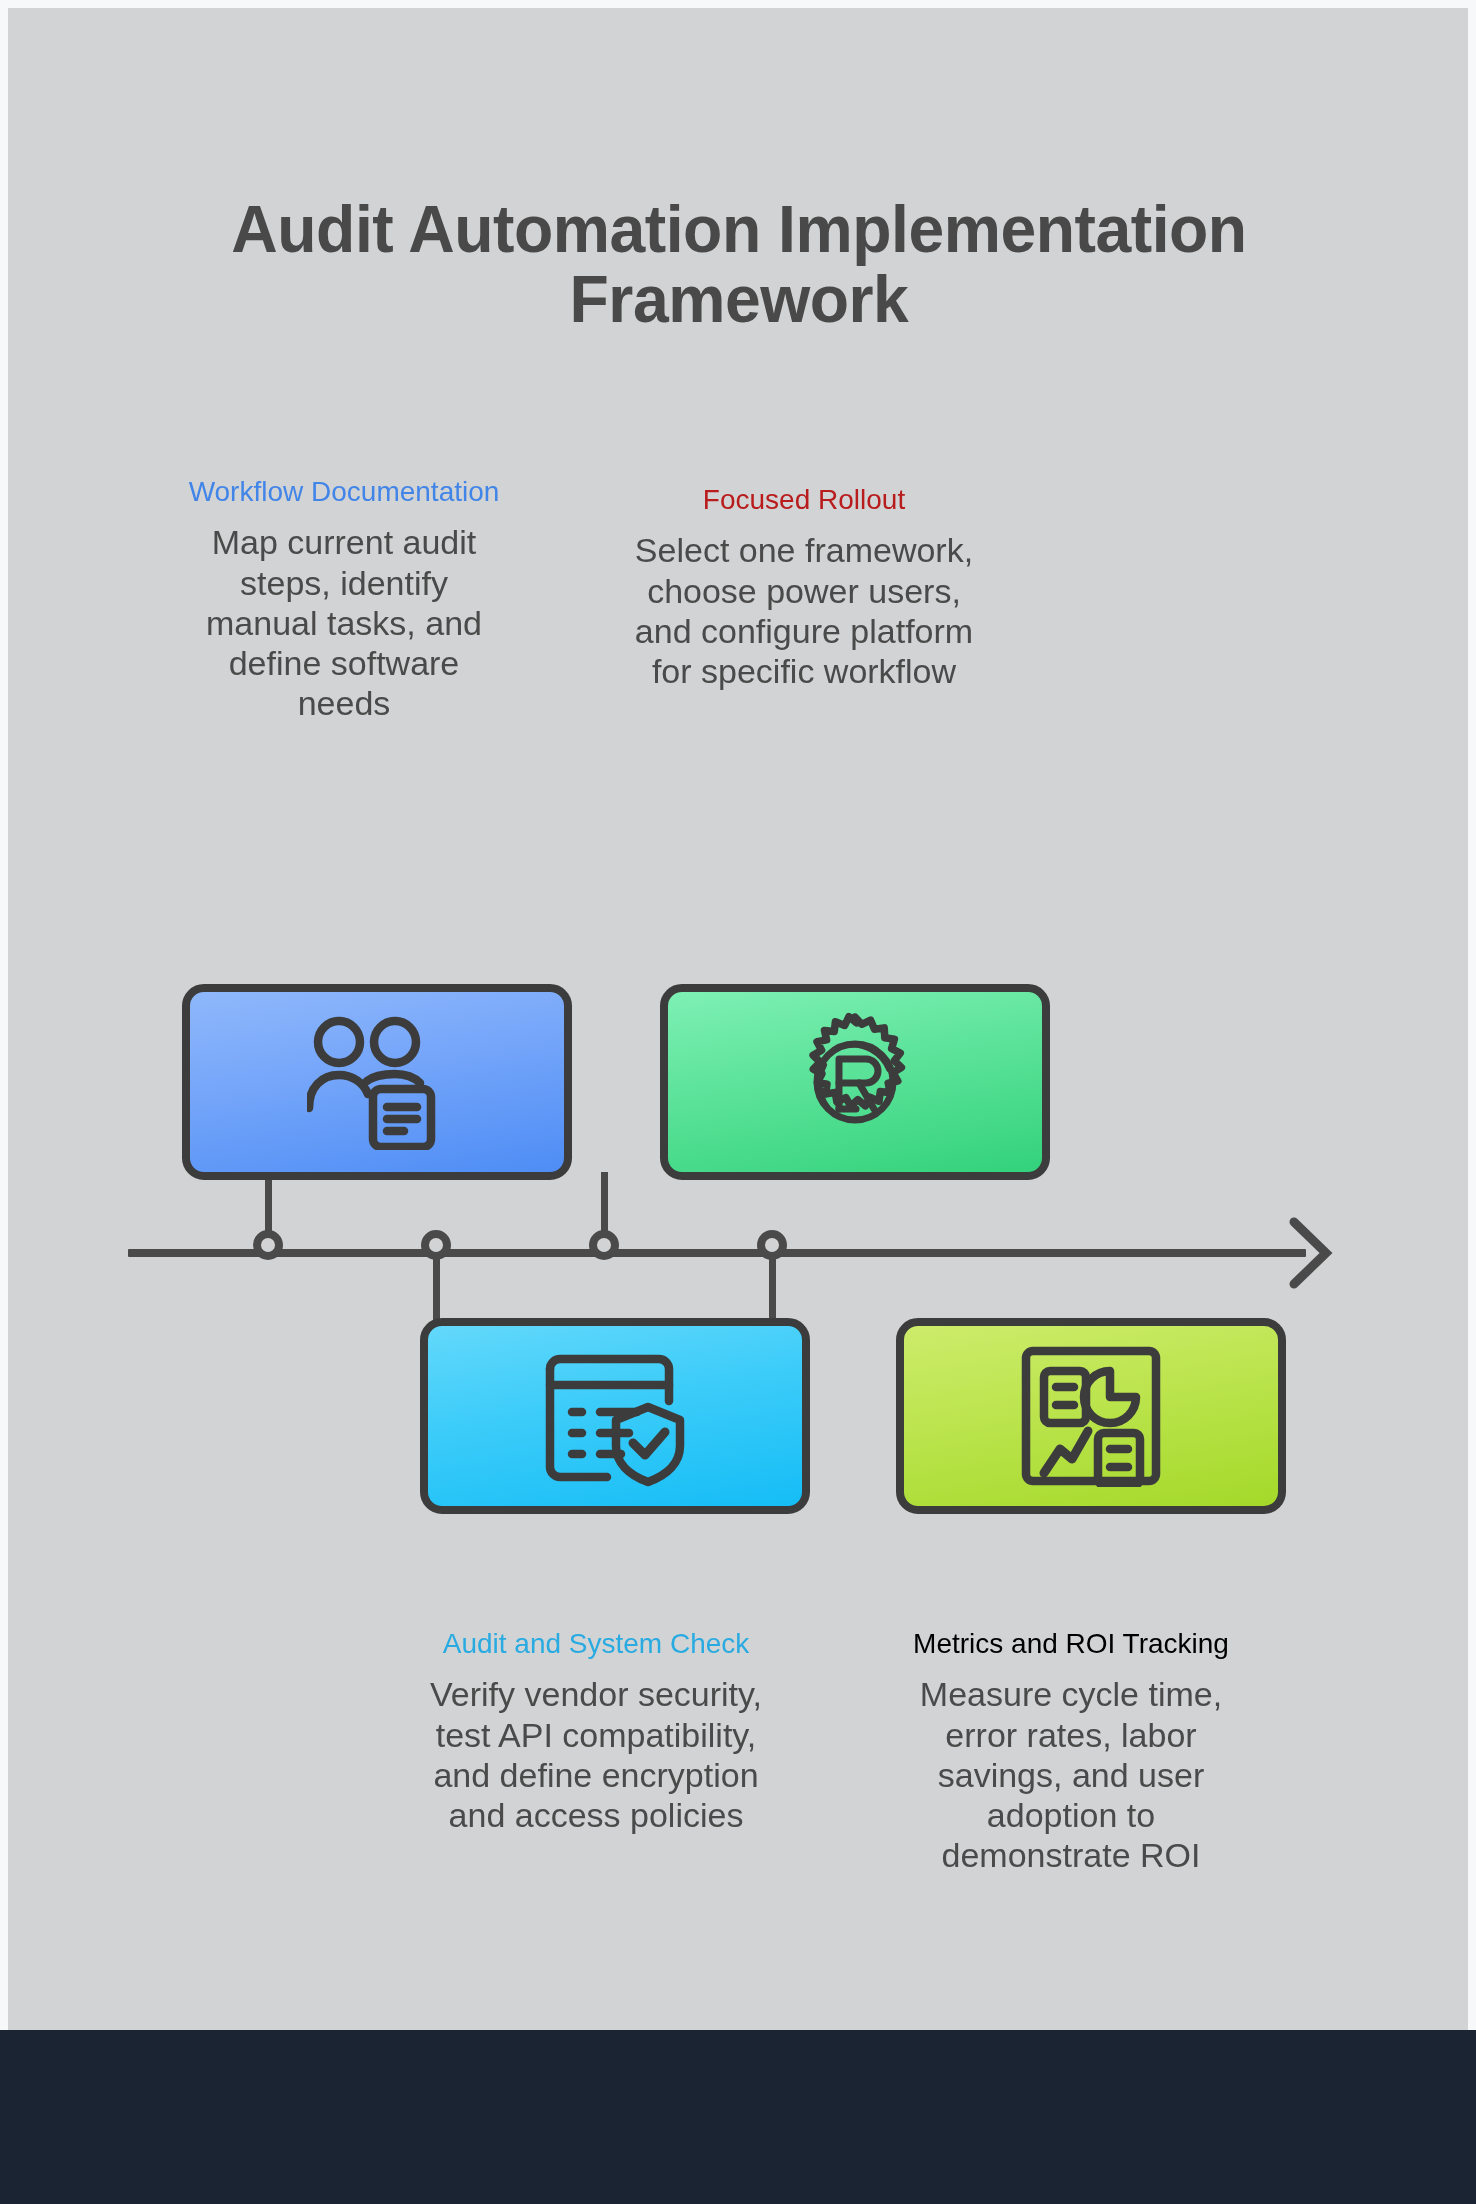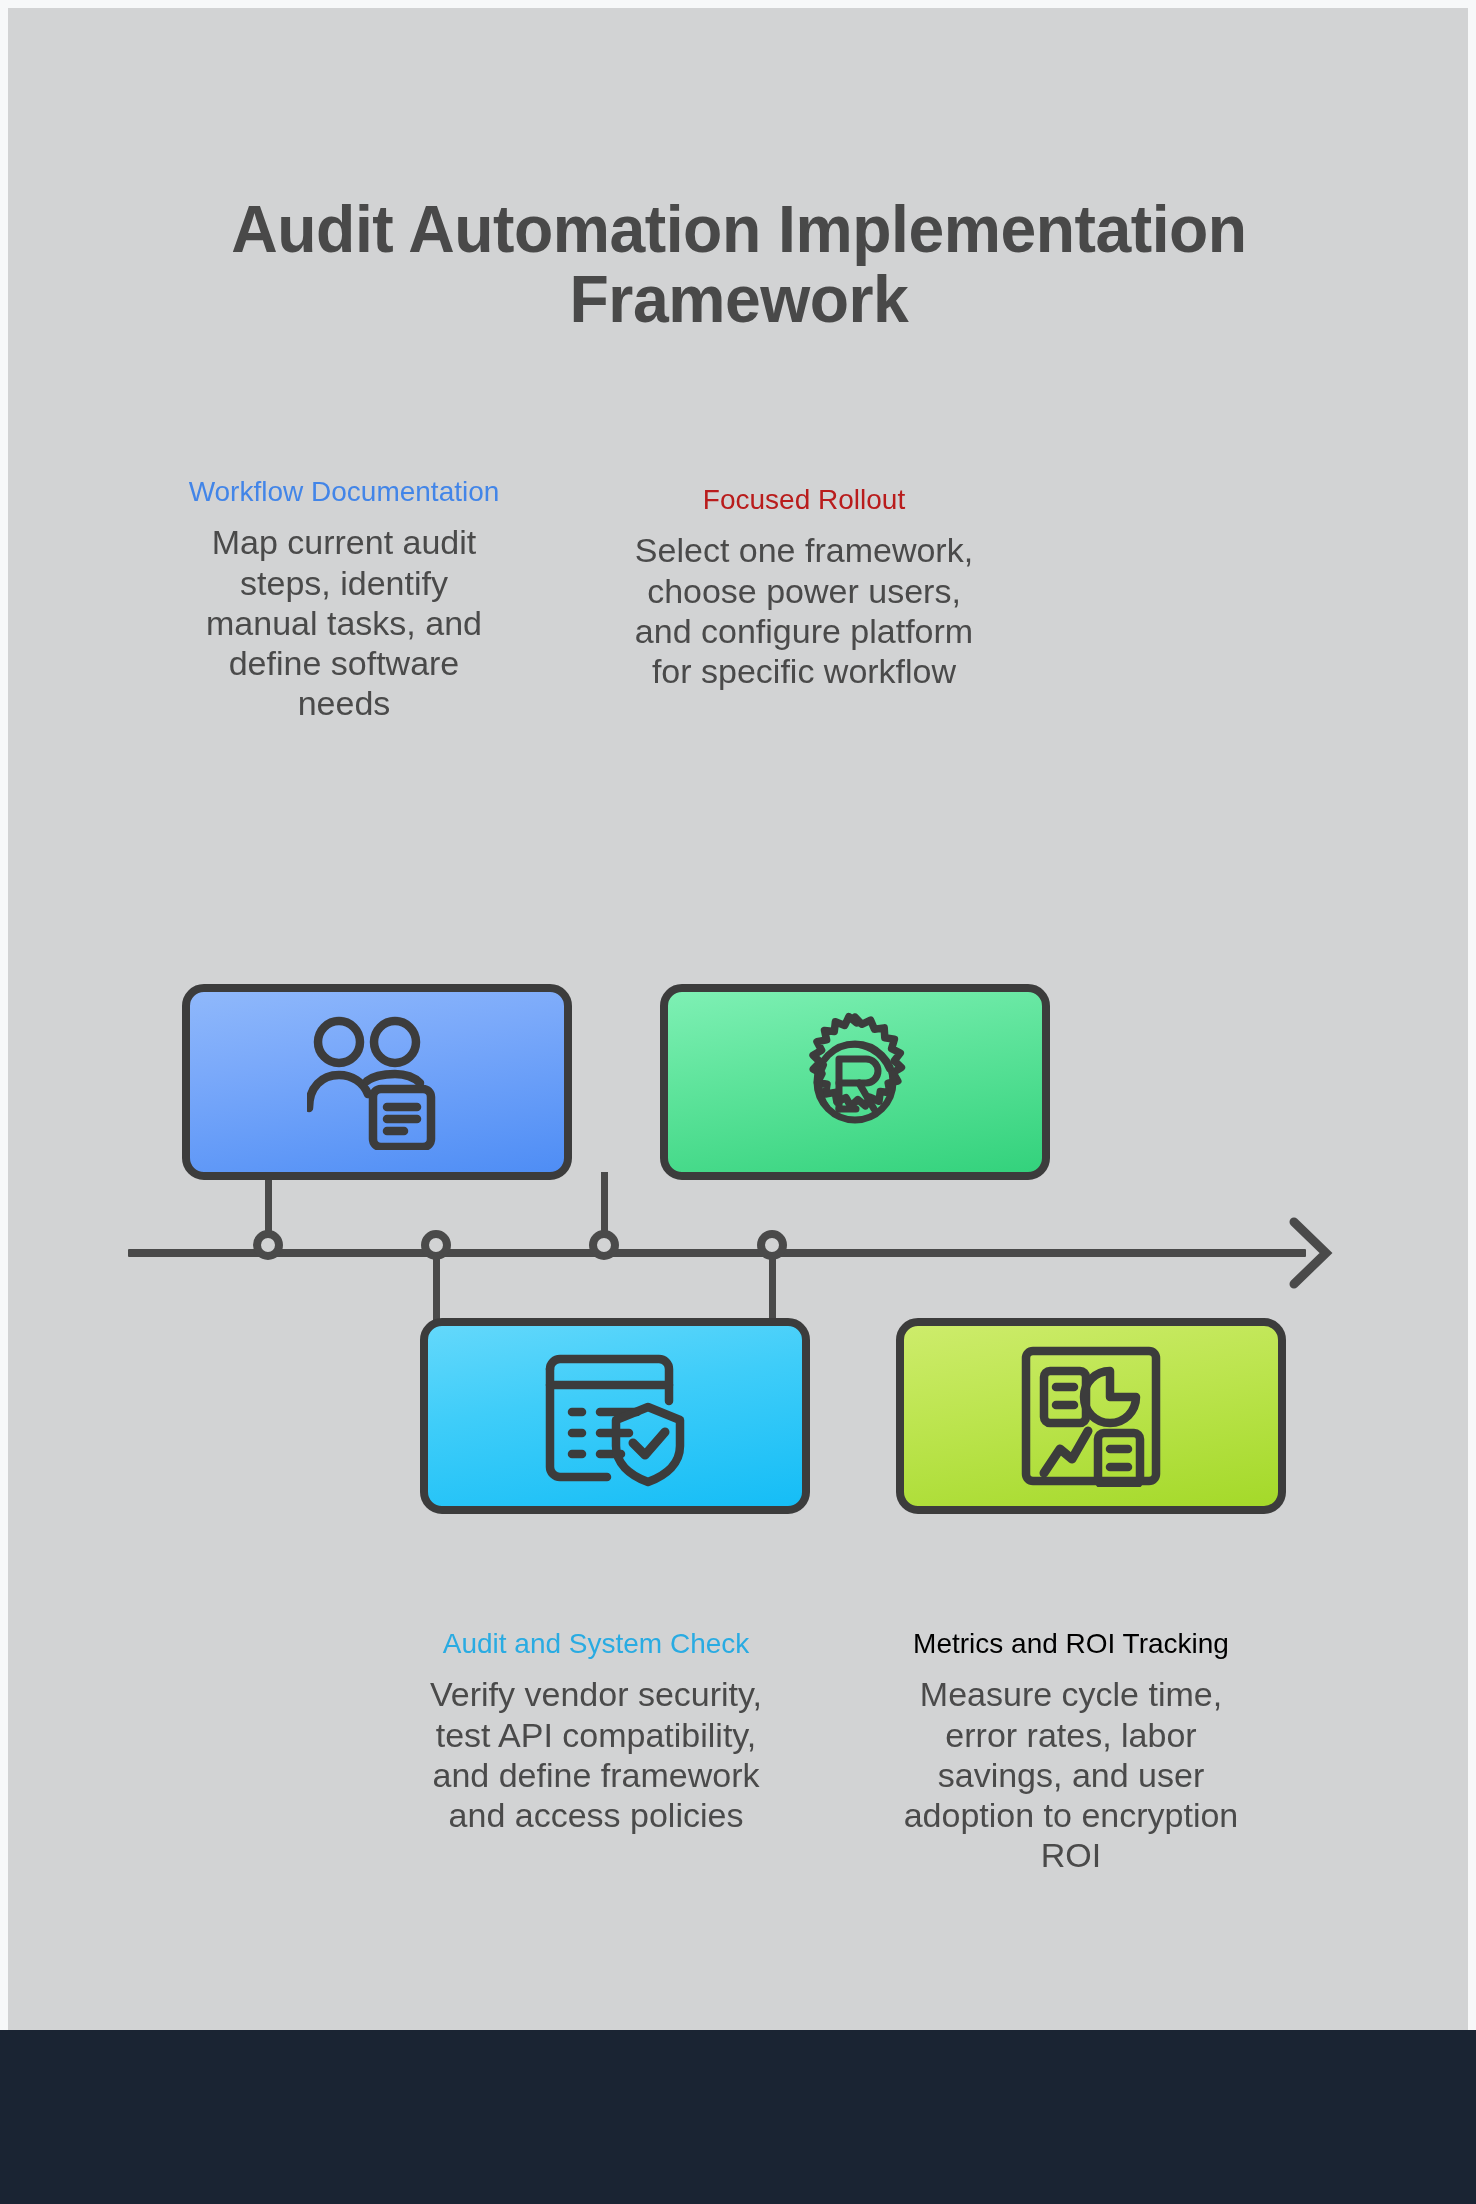--- a/index.html
+++ b/index.html
@@ -164,26 +164,26 @@
       <div class="label-body">Map current audit steps, identify manual tasks, and define software needs</div>
     </div>
 
     <div class="label-block" id="lbl-rollout">
       <div class="label-head">Focused Rollout</div>
       <div class="label-body">Select one framework, choose power users, and configure platform for specific workflow</div>
     </div>
 
     <div class="label-block" id="lbl-vendor">
       <div class="label-head">Audit and System Check</div>
-      <div class="label-body">Verify vendor security, test API compatibility, and define framework and access policies</div>
+      <div class="label-body">Verify vendor security, test API compatibility, and define encryption and access policies</div>
     </div>
 
     <div class="label-block" id="lbl-metrics">
       <div class="label-head">Metrics and ROI Tracking</div>
-      <div class="label-body">Measure cycle time, error rates, labor savings, and user adoption to encryption ROI</div>
+      <div class="label-body">Measure cycle time, error rates, labor savings, and user adoption to demonstrate ROI</div>
     </div>
 
     <div class="axis-line"></div>
 
     <div class="axis-arrow">
       <svg width="48" height="78" viewBox="0 0 48 78">
         <path d="M6 8 L38 39 L6 70" fill="none" stroke="#4a4a4a" stroke-width="9" stroke-linecap="round" stroke-linejoin="miter"></path>
       </svg>
     </div>
 

